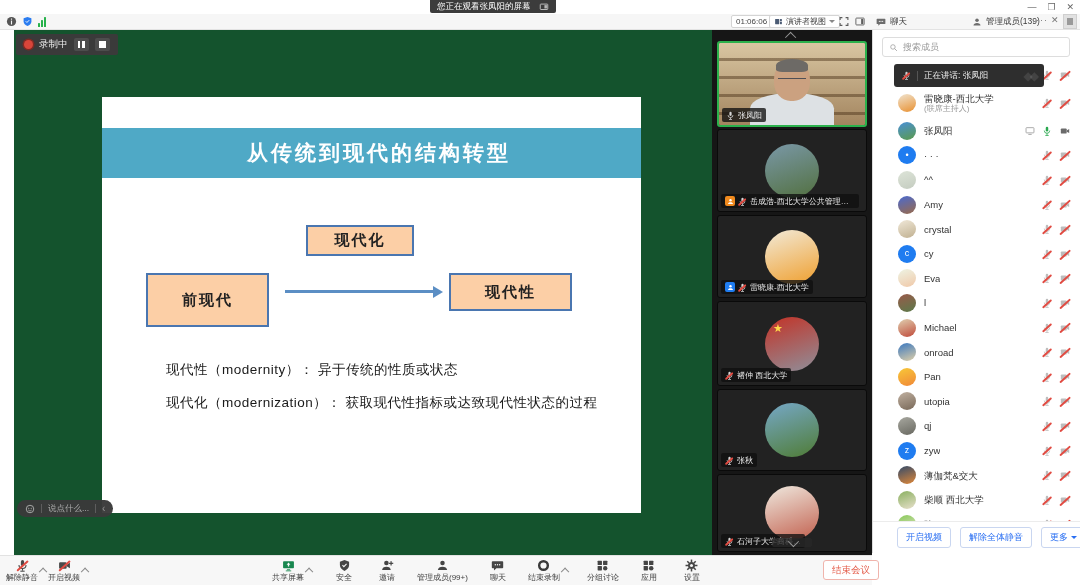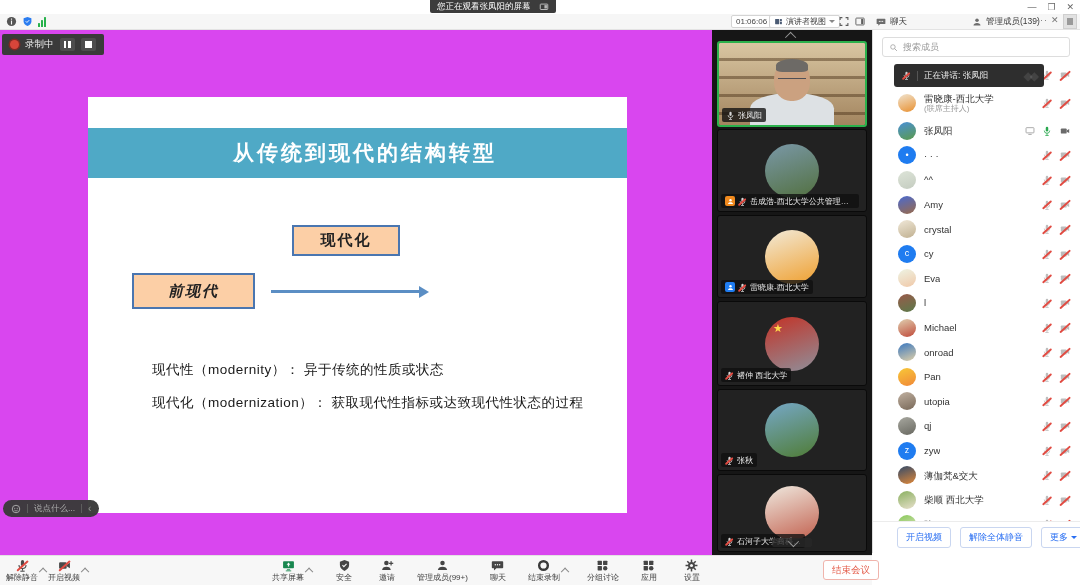--- a/index.html
+++ b/index.html
@@ -34,35 +34,35 @@
   .ptab{position:absolute;top:1px;height:14px;display:flex;align-items:center;gap:4px;font-size:8.5px;color:#3c3c3c;cursor:pointer;}
   .ptab .ic{width:10px;height:10px;color:#6d6d6d;}
   .tab-chat{left:876px;}
   .tab-members{left:972px;}
   .hmore{position:absolute;left:1036px;top:1px;font-size:9px;color:#777;letter-spacing:1px;cursor:pointer;}
   .hclose{position:absolute;left:1051px;top:1px;font-size:9px;color:#777;cursor:pointer;}
   .ptoggle{position:absolute;left:1063px;top:0;width:14px;height:15px;background:#e1e1e1;border:1px solid #cfcfcf;box-sizing:border-box;cursor:pointer;}
   .ptoggle i{display:block;margin:3px auto 0;width:6px;height:7px;background:#9a9a9a;}
 
   
-  .share{position:absolute;left:0;top:30px;width:712px;height:525px;background:#d946ef;}
+  .share{position:absolute;left:14px;top:30px;width:712px;height:525px;background:#14532d;}
   .recpill{position:absolute;left:2px;top:4px;display:flex;align-items:center;gap:6px;background:#3a3a3a;border-radius:2px;padding:4px 8px;}
   .recdot{width:9px;height:9px;border-radius:50%;background:#d8453a;box-shadow:0 0 0 1.5px #7e2a24;}
   .reclabel{color:#eee;font-size:9.5px;}
   .recbtn{width:15px;height:13px;background:#4d4d4d;border-radius:2px;display:flex;align-items:center;justify-content:center;gap:2px;cursor:pointer;}
   .recbtn .bar{width:2.5px;height:7px;background:#fff;}
   .recbtn .sq{width:7px;height:7px;background:#fff;}
 
   .slide{position:absolute;left:88px;top:67px;width:539px;height:416px;background:#fff;}
   .banner{position:absolute;left:0;top:31px;width:539px;height:50px;background:#4fa9c6;display:flex;align-items:center;justify-content:center;}
   .banner span{color:#fff;font-weight:bold;font-size:21px;letter-spacing:3px;margin-left:15px;}
   .bx{position:absolute;background:#fccfa6;border:2px solid #4a76b0;box-sizing:border-box;display:flex;align-items:center;justify-content:center;
       font-size:15px;font-weight:bold;color:#222;letter-spacing:2px;}
   .btop{left:204px;top:128px;width:108px;height:31px;}
-  .bleft{left:44px;top:176px;width:123px;height:36px;font-style:italic;}
+  .bleft{left:44px;top:176px;width:123px;height:54px;}
   .bright{left:347px;top:176px;width:123px;height:38px;}
   .sarrow{position:absolute;left:183px;top:193px;width:148px;height:3px;background:#5b8ec4;}
   .sarrow:after{content:'';position:absolute;right:-10px;top:-4.5px;border-left:10px solid #5b8ec4;border-top:6px solid transparent;border-bottom:6px solid transparent;}
   .sline{position:absolute;left:64px;font-size:13.5px;color:#1a1a1a;letter-spacing:.5px;}
   .sline1{top:264px;}
   .sline2{top:297px;}
 
   .chatpill{position:absolute;left:3px;top:470px;height:17px;background:rgba(58,58,58,.97);border-radius:9px;
     display:flex;align-items:center;gap:6px;padding:0 8px;color:#aaa;font-size:8.5px;}
   .chatpill .ic{width:10px;height:10px;color:#bbb;}
@@ -241,20 +241,21 @@
           <span class="sq"></span>
         </span>
     </div>
 
     <div class="slide">
       <div class="banner">
         <span>从传统到现代的结构转型</span>
       </div>
       <div class="bx btop">现代化</div>
       <div class="bx bleft">前现代</div>
+      <div class="bx bright">现代性</div>
       <div class="sarrow"></div>
       <div class="sline sline1">现代性（modernity）： 异于传统的性质或状态</div>
       <div class="sline sline2">现代化（modernization）： 获取现代性指标或达致现代性状态的过程</div>
     </div>
 
     <div class="chatpill">
       <span class="ic">
         <svg viewBox="0 0 24 24">
             <circle cx="12" cy="12" r="9" fill="none" stroke="currentColor" stroke-width="2"></circle>
             <circle cx="9" cy="10" r="1.3" fill="currentColor"></circle>

